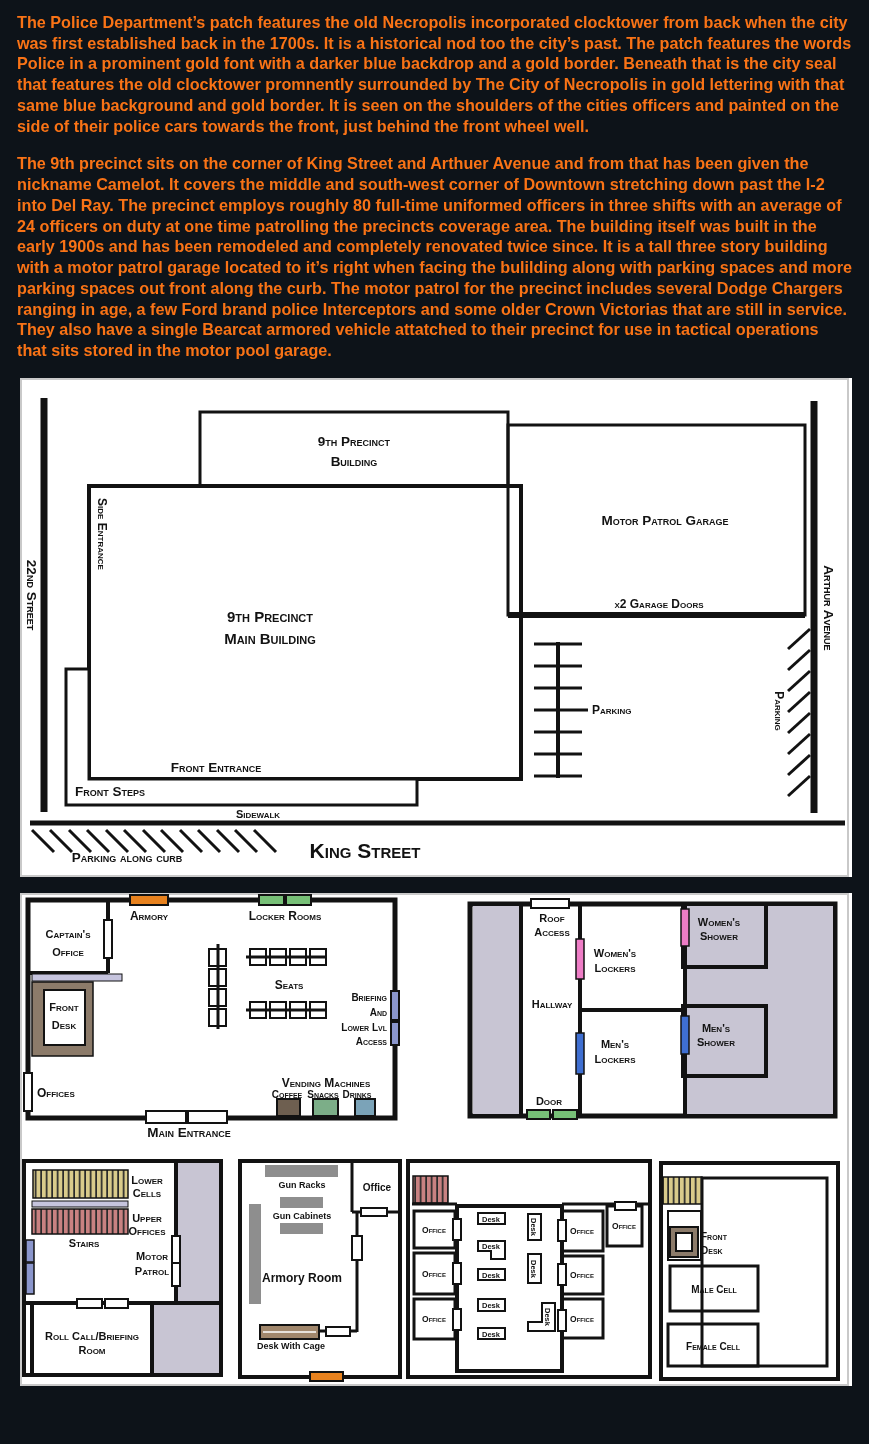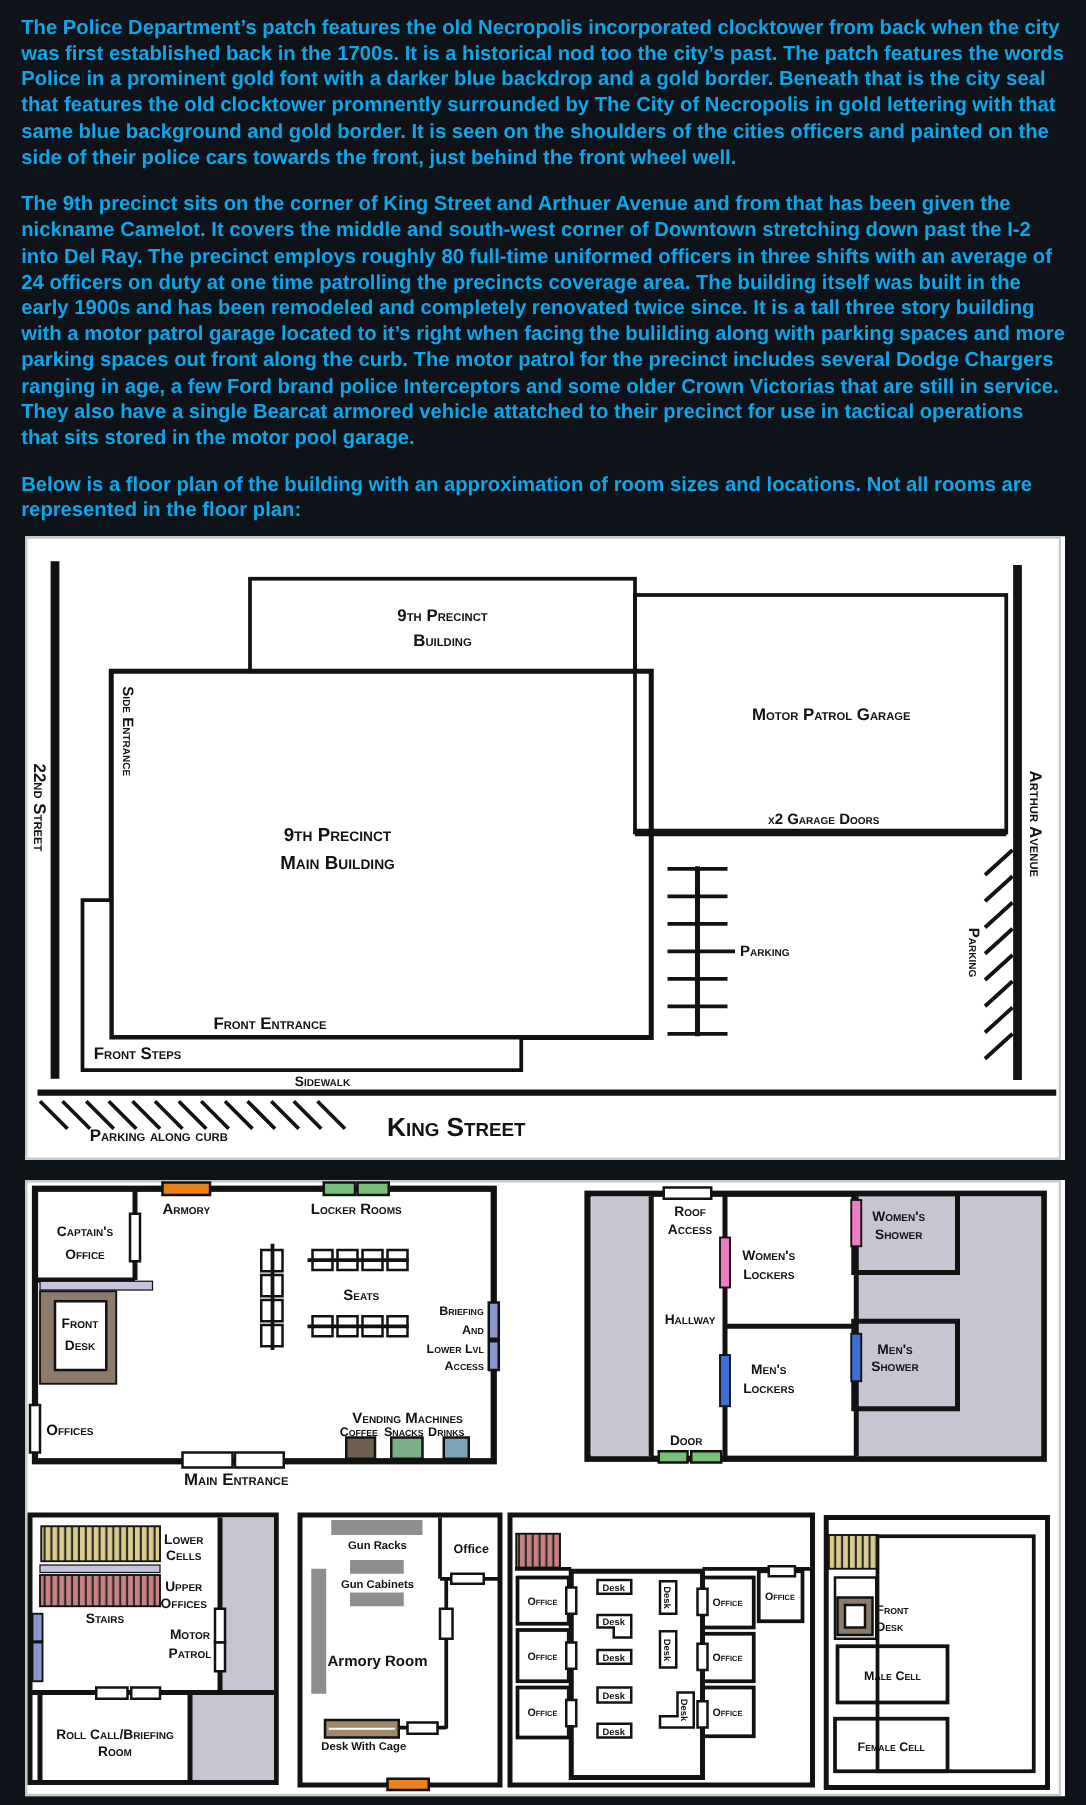--- a/index.html
+++ b/index.html
@@ -1,39 +1,38 @@
 <!DOCTYPE html>
 <html><head>
 <meta charset="utf-8">
 <style>
   html,body{margin:0;padding:0;}
   body{width:869px;background:#0d1319;font-family:"Liberation Sans",sans-serif;}
   .page{padding:12px 17px 10px 17px;}
-  .intro p{color:#0ea5e9;font-weight:700;font-size:16.2px;line-height:1.28;margin:0 0 17px 0;width:835px;}
+  .intro p{color:#f97316;font-weight:700;font-size:16.2px;line-height:1.28;margin:0 0 17px 0;width:835px;}
   .panel{background:#ffffff;margin:0 0 16px 3px;line-height:0;}
   svg text{font-family:"Liberation Sans",sans-serif;fill:#121212;}
   .sc{font-variant:small-caps;font-weight:700;text-anchor:middle;}
   .pl{font-weight:700;text-anchor:middle;font-variant:normal;}
   .start{text-anchor:start;} .end{text-anchor:end;}
   .s9{font-size:9px;} .s10{font-size:10px;} .s11{font-size:11px;} .s12{font-size:12px;}
   .s13{font-size:13.5px;} .s15{font-size:15px;} .s21{font-size:21px;}
   .s7{font-size:7.5px;} .s8{font-size:8.5px;}
   .wall{fill:none;stroke:#121212;}
   .ln{stroke:#121212;}
   .door{fill:#ffffff;stroke:#121212;stroke-width:2;}
 </style>
 </head>
 <body>
 
 <div class="page">
 
   <div class="intro">
     <p>The Police Department’s patch features the old Necropolis incorporated clocktower from back when the city was first established back in the 1700s. It is a historical nod too the city’s past. The patch features the words Police in a prominent gold font with a darker blue backdrop and a gold border. Beneath that is the city seal that features the old clocktower promnently surrounded by The City of Necropolis in gold lettering with that same blue background and gold border. It is seen on the shoulders of the cities officers and painted on the side of their police cars towards the front, just behind the front wheel well.</p>
     <p>The 9th precinct sits on the corner of King Street and Arthuer Avenue and from that has been given the nickname Camelot. It covers the middle and south-west corner of Downtown stretching down past the I-2 into Del Ray. The precinct employs roughly 80 full-time uniformed officers in three shifts with an average of 24 officers on duty at one time patrolling the precincts coverage area. The building itself was built in the early 1900s and has been remodeled and completely renovated twice since. It is a tall three story building with a motor patrol garage located to it’s right when facing the bulilding along with parking spaces and more parking spaces out front along the curb. The motor patrol for the precinct includes several Dodge Chargers ranging in age, a few Ford brand police Interceptors and some older Crown Victorias that are still in service. They also have a single Bearcat armored vehicle attatched to their precinct for use in tactical operations that sits stored in the motor pool garage.</p>
-    <p style="margin-bottom:10px;">Below is a floor plan of the building with an approximation of room sizes and locations. Not all rooms are represented in the floor plan:</p>
   </div>
 
   <div class="panel">
   <svg width="829" height="499" viewBox="0 0 829 499">
     <rect x="1" y="1" width="827" height="497" fill="#ffffff" stroke="#c9c9c9" stroke-width="2"></rect>
 
     <line x1="24" y1="20" x2="24" y2="434" class="ln" stroke-width="7"></line>
     <text x="11" y="221" class="sc s13" transform="rotate(90 11 217)">22nd Street</text>
 
     <line x1="794" y1="23" x2="794" y2="435" class="ln" stroke-width="7"></line>

